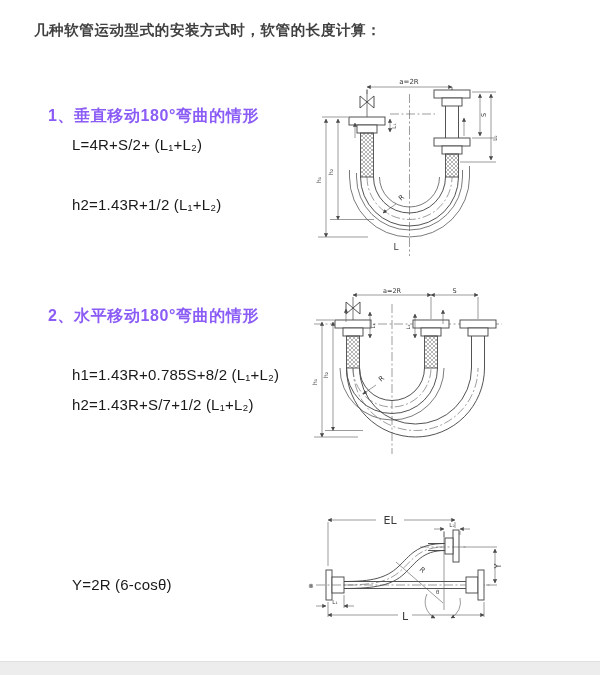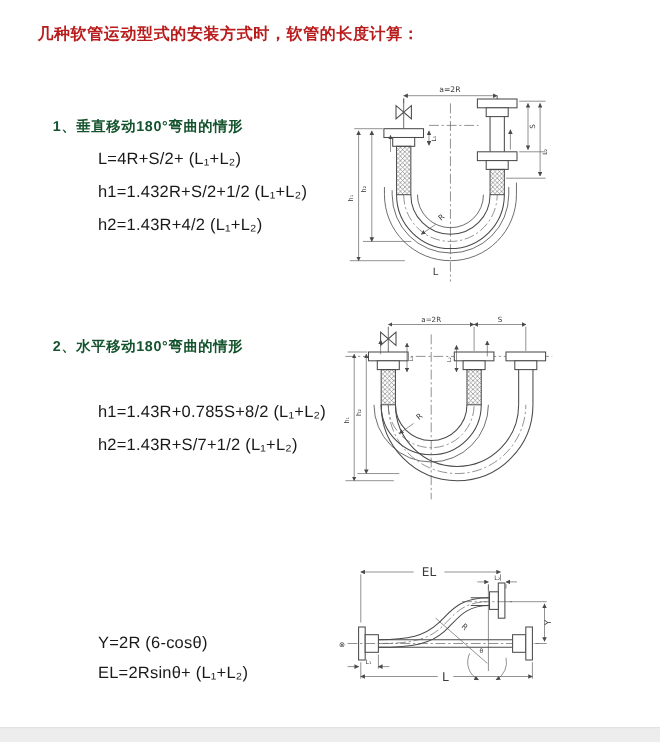--- a/index.html
+++ b/index.html
@@ -1,41 +1,40 @@
 <!DOCTYPE html>
 <html><head>
 <meta charset="utf-8">
 <style>
   html,body{margin:0;padding:0;background:#ffffff;}
   .page{position:relative;width:600px;height:675px;background:#ffffff;overflow:hidden;
         font-family:"Liberation Sans","DejaVu Sans",sans-serif;}
-  .title{position:absolute;left:34px;top:21px;font-size:14.5px;font-weight:700;color:#b91c1c;letter-spacing:.6px;}
-  .heading{position:absolute;left:48px;font-size:13px;font-weight:700;color:#14532d;letter-spacing:.6px;}
-  .formula{position:absolute;left:72px;font-size:15px;color:#191919;white-space:pre;letter-spacing:.2px;margin-left:17px;}
+  .title{position:absolute;left:34px;top:21px;font-size:14.5px;font-weight:700;color:#404040;letter-spacing:.6px;}
+  .heading{position:absolute;left:48px;font-size:16px;font-weight:700;color:#8b5cf6;letter-spacing:.6px;}
+  .formula{position:absolute;left:72px;font-size:15px;color:#191919;white-space:pre;letter-spacing:.2px;}
   .diag{position:absolute;overflow:visible;}
   .ln{stroke:#4f4f4f;stroke-width:.75;fill:none;}
   .ln2{stroke:#4a4a4a;stroke-width:.95;fill:none;}
   .flg{fill:#ffffff;stroke:#4a4a4a;stroke-width:.95;}
   .hat{fill:url(#braid);stroke:#4a4a4a;stroke-width:.9;}
   .cl{stroke:#5a5a5a;stroke-width:.6;fill:none;stroke-dasharray:9 2.5 2 2.5;}
   .dim{stroke:#585858;stroke-width:.6;fill:none;}
   .dtx{fill:#3a3a3a;font-family:"DejaVu Sans","Liberation Sans",sans-serif;}
   .strip{position:absolute;left:0;right:0;bottom:0;height:13px;background:#ededed;border-top:1px solid #e0e0e0;}
 </style>
 </head>
 <body>
 
 <div class="page">
 
   <div class="title">几种软管运动型式的安装方式时，软管的长度计算：</div>
 
   <div class="heading" style="top:106px">1、垂直移动180°弯曲的情形</div>
   <div class="formula" style="top:136px">L=4R+S/2+ (L₁+L₂)</div>
-  <div class="formula" style="top:166px">h1=1.432R+S/2+1/2 (L₁+L₂)</div>
-  <div class="formula" style="top:196px">h2=1.43R+4/2 (L₁+L₂)</div>
+  <div class="formula" style="top:196px">h2=1.43R+1/2 (L₁+L₂)</div>
 
   <svg class="diag" style="left:312px;top:74px" width="260" height="190" viewBox="0 0 260 190">
     <defs>
       <pattern id="braid" width="4" height="4" patternUnits="userSpaceOnUse">
         <path d="M0,4 L4,0 M0,0 L4,4" stroke="#6a6a6a" stroke-width="0.5"></path>
       </pattern>
       <marker id="arr" viewBox="0 0 10 10" refX="9" refY="5" markerWidth="7" markerHeight="7" orient="auto-start-reverse">
           <path d="M0,0 L10,5 L0,10 Z" fill="#4a4a4a"></path>
         </marker>
     </defs>
@@ -175,21 +174,20 @@
       <path class="cl" d="M47,86 A62.5,62.5 0 0 0 172,86"></path>
       <path class="ln2" d="M53.5,86 A56,56 0 0 0 165.5,86"></path>
     </g>
     <line class="cl" x1="86" y1="22" x2="86" y2="172"></line>
 
     <line class="dim" x1="70" y1="103" x2="57" y2="112" marker-end="url(#arr)"></line>
     <text class="dtx" font-size="7" transform="rotate(-40 75,100)" x="75" y="100">R</text>
   </svg>
 
   <div class="formula" style="top:576px">Y=2R (6-cosθ)</div>
-  <div class="formula" style="top:603px">EL=2Rsinθ+ (L₁+L₂)</div>
 
   <svg class="diag" style="left:298px;top:502px" width="300" height="155" viewBox="0 0 300 155">
 
     <g>
       <line class="dim" x1="30" y1="18" x2="78" y2="18" marker-start="url(#arr)"></line>
       <line class="dim" x1="106" y1="18" x2="157" y2="18" marker-end="url(#arr)"></line>
       <text class="dtx" x="92" y="22" font-size="11" text-anchor="middle">EL</text>
       <line class="dim" x1="30" y1="20" x2="30" y2="64"></line>
         <line class="dim" x1="157" y1="20" x2="157" y2="26"></line>
     </g>

